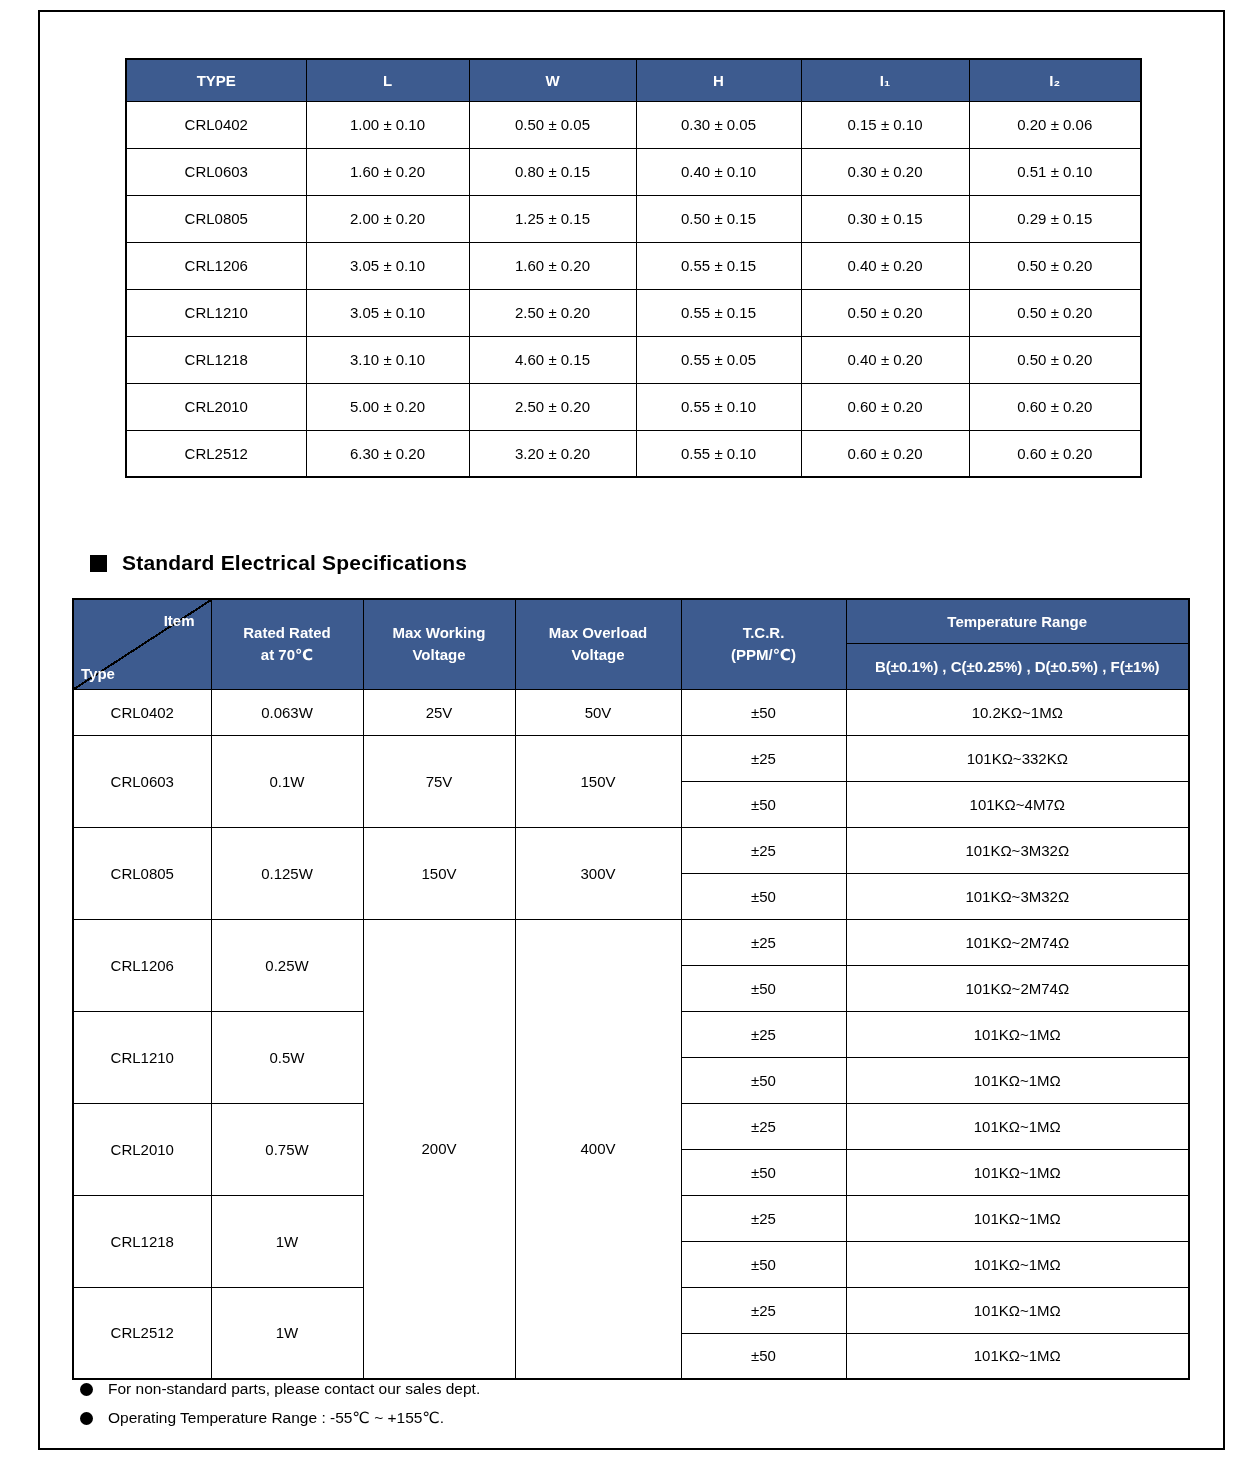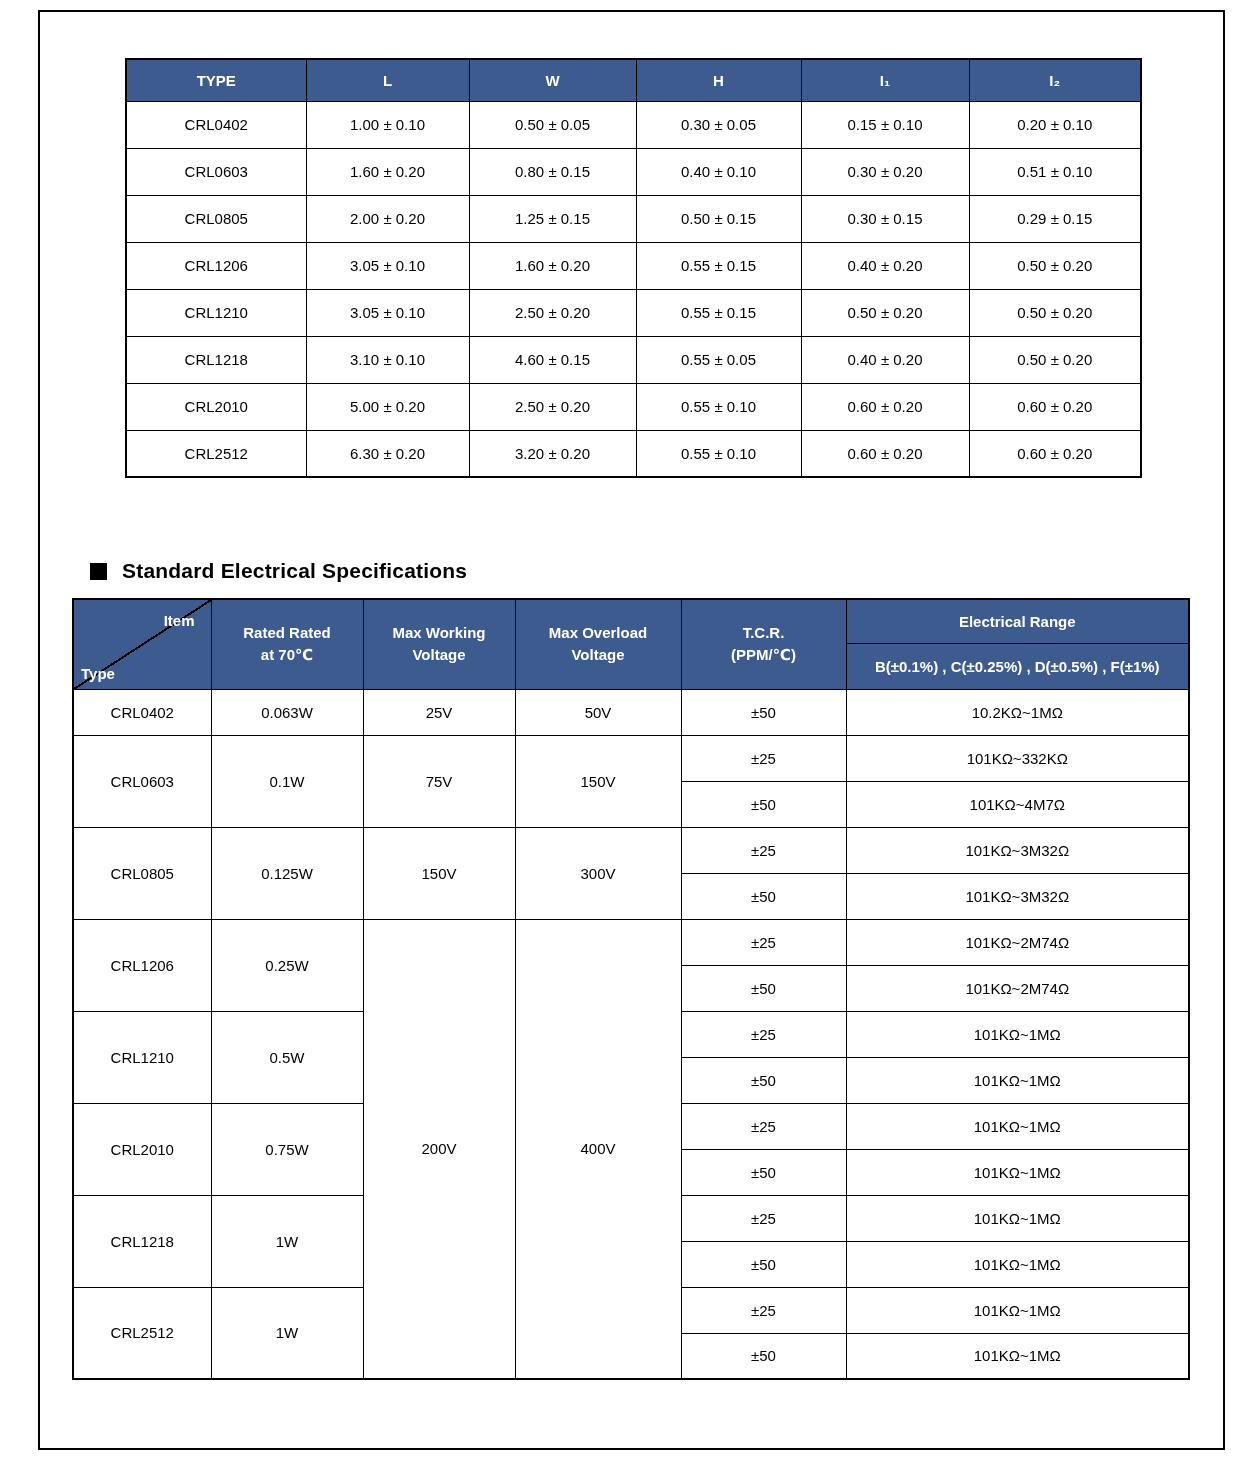--- a/index.html
+++ b/index.html
@@ -19,21 +19,21 @@
   thead th{background:var(--header-bg);color:var(--header-text);font-weight:bold;}
 
   
   .dim-table{position:absolute;left:125px;top:58px;width:1015px;border:2px solid var(--border);}
   .dim-table thead th{height:42px;font-size:15px;}
   .dim-table tbody td{height:47px;background:#fff;}
   .dim-c0{width:180px;} .dim-c1{width:163px;} .dim-c2{width:167px;}
   .dim-c3{width:165px;} .dim-c4{width:168px;} .dim-c5{width:172px;}
 
   
-  .section-title{position:absolute;left:90px;top:551px;display:flex;align-items:center;margin-top:8px;}
+  .section-title{position:absolute;left:90px;top:551px;display:flex;align-items:center;}
   .title-square{width:17px;height:17px;background:#000;margin-right:15px;flex:0 0 auto;}
   .title-text{font-size:21px;font-weight:bold;letter-spacing:0.2px;}
 
   
   .spec-table{position:absolute;left:72px;top:598px;width:1116px;border:2px solid var(--border);}
   .spec-table thead tr.hr1 th{height:44px;}
   .spec-table thead tr.hr2 th{height:46px;text-align:center;}
   .spec-table tbody td{height:46px;background:#fff;}
   .spec-c0{width:138px;} .spec-c1{width:152px;} .spec-c2{width:152px;}
   .spec-c3{width:166px;} .spec-c4{width:165px;} .spec-c5{width:343px;}
@@ -80,21 +80,21 @@
           <th>I₂</th>
         </tr>
     </thead>
     <tbody>
         <tr>
           <td>CRL0402</td>
           <td>1.00 ± 0.10</td>
           <td>0.50 ± 0.05</td>
           <td>0.30 ± 0.05</td>
           <td>0.15 ± 0.10</td>
-          <td>0.20 ± 0.10</td>
+          <td>0.20 ± 0.06</td>
         </tr>
         <tr>
           <td>CRL0603</td>
           <td>1.60 ± 0.20</td>
           <td>0.80 ± 0.15</td>
           <td>0.40 ± 0.10</td>
           <td>0.30 ± 0.20</td>
           <td>0.51 ± 0.10</td>
         </tr>
         <tr>
@@ -177,21 +177,21 @@
           <div class="hline">Voltage</div>
         </th>
         <th rowspan="2">
           <div class="hline">Max Overload</div>
           <div class="hline">Voltage</div>
         </th>
         <th rowspan="2">
           <div class="hline">T.C.R.</div>
           <div class="hline">(PPM/℃)</div>
         </th>
-        <th>Electrical Range</th>
+        <th>Temperature Range</th>
       </tr>
       <tr class="hr2">
         <th>B(±0.1%) , C(±0.25%) , D(±0.5%) , F(±1%)</th>
       </tr>
     </thead>
     <tbody>
         <tr>
           <td>CRL0402</td>
           <td>0.063W</td>
           <td>25V</td>
@@ -271,13 +271,23 @@
           <td>±25</td>
           <td>101KΩ~1MΩ</td>
         </tr>
         <tr>
           <td>±50</td>
           <td>101KΩ~1MΩ</td>
         </tr>
       </tbody>
   </table>
 
+  <div class="notes">
+    <div class="note-line">
+      <span class="bullet"></span>
+      <span class="note-text">For non-standard parts, please contact our sales dept.</span>
+    </div>
+    <div class="note-line">
+      <span class="bullet"></span>
+      <span class="note-text">Operating Temperature Range : -55℃ ~ +155℃.</span>
+    </div>
+  </div>
 </div>
 
 </body></html>

